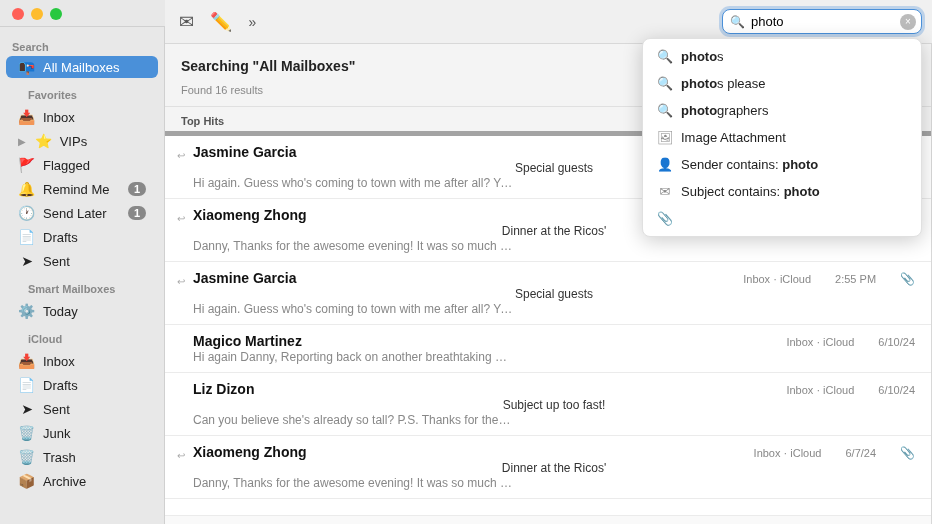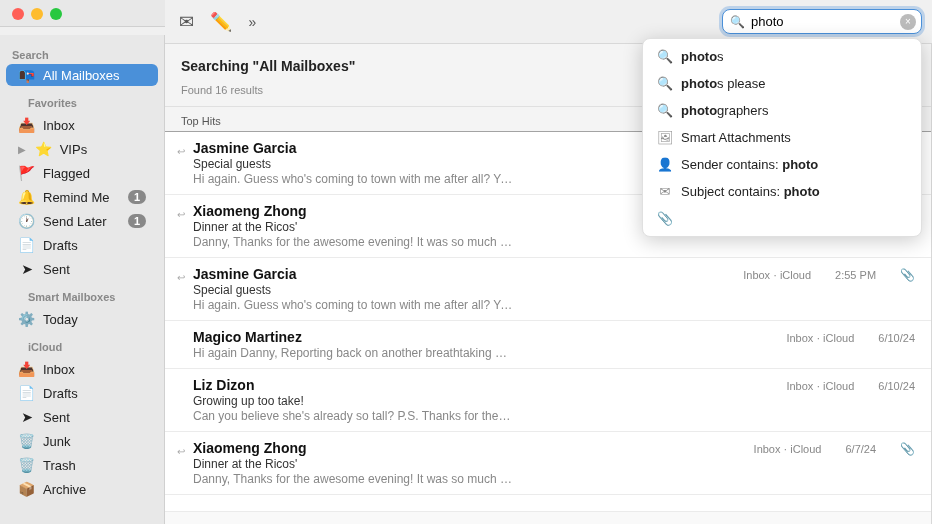--- a/index.html
+++ b/index.html
@@ -97,25 +97,25 @@
       font-weight: 700;
       color: #222;
     }
     .main-header-sub {
       font-size: 11px;
       color: #888;
       margin-top: 10px;
     }
     .results-section-label {
       font-size: 11px;
-      font-weight: 400;
+      font-weight: 700;
       color: #555;
       padding: 8px 16px 4px 16px;
       background: #f4f4f4;
-      border-bottom: 1px solid #a3a3a3;
+      border-bottom: 5px solid #a3a3a3;
     }
     .mail-list {
       flex: 1;
       overflow-y: auto;
     }
     .mail-item {
       padding: 8px 16px 8px 28px;
       border-bottom: 1px solid #ebebeb;
       cursor: pointer;
       background: white;
@@ -154,20 +154,21 @@
     }
     .mail-attach {
       font-size: 12px;
       color: #aaa;
     }
     .mail-subject {
       font-size: 12px;
       color: #333;
       font-weight: 500;
       margin-top: 1px;
+      text-align: center;
     }
     .mail-preview {
       font-size: 12px;
       color: #888;
       margin-top: 1px;
       white-space: nowrap;
       overflow: hidden;
       text-overflow: ellipsis;
       max-width: 320px;
     }
@@ -276,21 +277,20 @@
     .dot { width: 12px; height: 12px; border-radius: 50%; }
     .dot-red { background: #ff5f57; }
     .dot-yellow { background: #febc2e; }
     .dot-green { background: #28c840; }
 
     .left-panel {
       display: flex;
       flex-direction: column;
       width: 165px;
       min-width: 165px;
-      gap: 8px;
     }
     .right-panel {
       flex: 1;
       display: flex;
       flex-direction: column;
       min-width: 0;
     }
   </style>
 </head>
 <body>
@@ -395,21 +395,21 @@
         <div class="autocomplete-item">
           <span class="autocomplete-icon">🔍</span>
           <span class="autocomplete-text"><b>photo</b>s please</span>
         </div>
         <div class="autocomplete-item">
           <span class="autocomplete-icon">🔍</span>
           <span class="autocomplete-text"><b>photo</b>graphers</span>
         </div>
         <div class="autocomplete-item">
           <span class="autocomplete-icon">🖼</span>
-          <span class="autocomplete-text">Smart Attachments</span>
+          <span class="autocomplete-text">Image Attachment</span>
         </div>
         <div class="autocomplete-item">
           <span class="autocomplete-icon">👤</span>
           <span class="autocomplete-text">Sender contains: <b>photo</b></span>
         </div>
         <div class="autocomplete-item">
           <span class="autocomplete-icon">✉</span>
           <span class="autocomplete-text">Subject contains: <b>photo</b></span>
         </div>
         <div class="autocomplete-item">
@@ -477,21 +477,21 @@
         <div class="mail-preview">Hi again Danny, Reporting back on another breathtaking day in the mountains. Wide open skies, a gentle breeze, and a feeling...</div>
       </div>
       <div class="mail-item">
         <div class="mail-item-header">
           <span class="mail-sender">Liz Dizon</span>
           <span class="mail-meta">
             <span class="mail-location">Inbox · iCloud</span>
             <span class="mail-time">6/10/24</span>
           </span>
         </div>
-        <div class="mail-subject">Growing up too take!</div>
+        <div class="mail-subject">Subject up too fast!</div>
         <div class="mail-preview">Can you believe she's already so tall? P.S. Thanks for the bubbles.</div>
       </div>
       <div class="mail-item">
         <span class="mail-item-arrow">↩</span>
         <div class="mail-item-header">
           <span class="mail-sender">Xiaomeng Zhong</span>
           <span class="mail-meta">
             <span class="mail-location">Inbox · iCloud</span>
             <span class="mail-time">6/7/24</span>
             <span class="mail-attach">📎</span>

